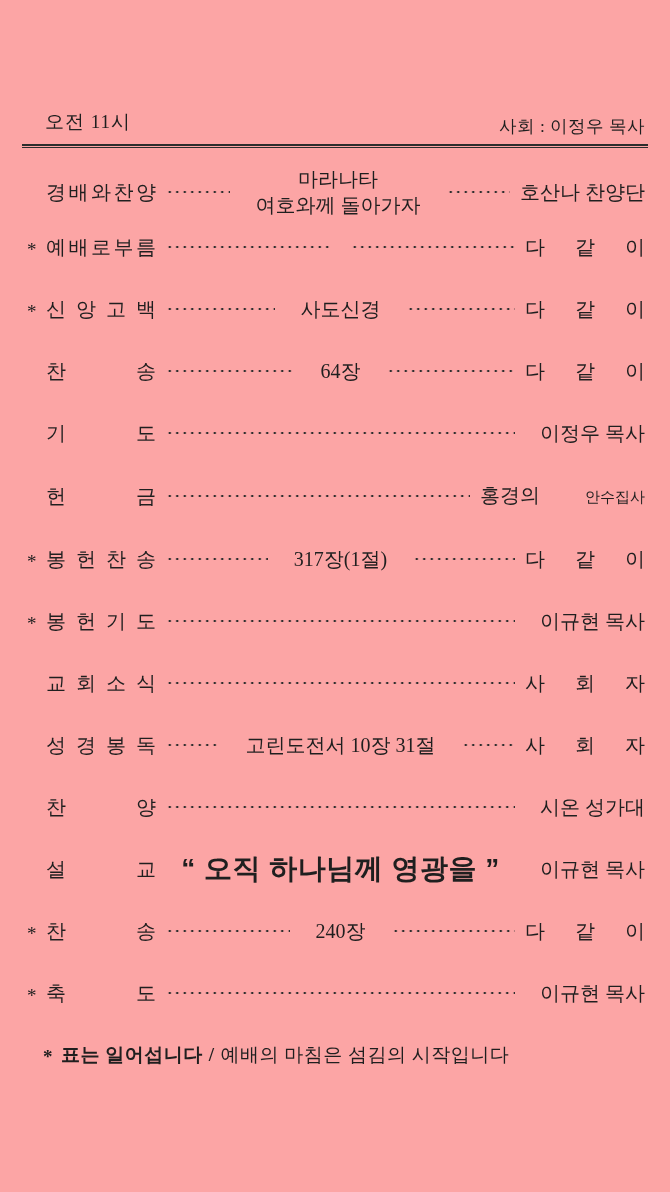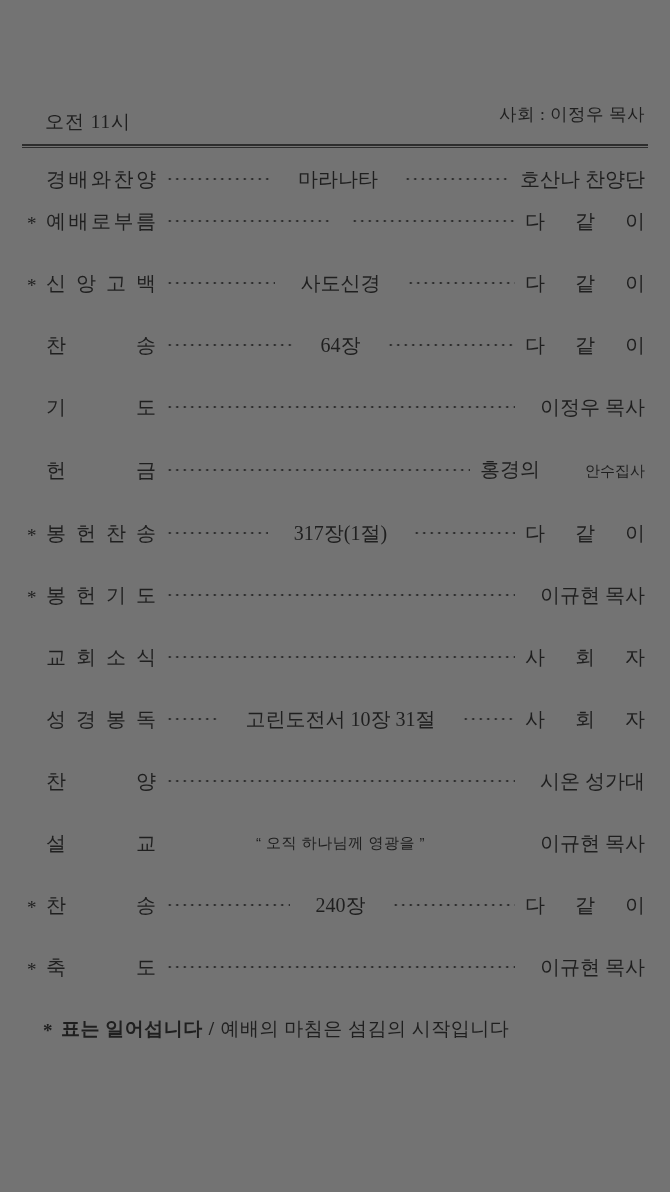--- a/index.html
+++ b/index.html
@@ -1,21 +1,21 @@
 <!DOCTYPE html>
 <html><head>
 <meta charset="utf-8">
 <style>
   * { margin: 0; padding: 0; box-sizing: border-box; }
   html, body { background: #ffffff; }
   .page {
     position: relative;
     width: 670px;
     height: 1192px;
-    background: #737373;
+    background: #fca5a5;
     color: #1f1f1f;
     font-family: "Liberation Serif", serif;
     overflow: hidden;
   }
   
   .header {
     position: relative;
     margin: 95px 25px 0 25px;
     height: 47px;
   }
@@ -31,21 +31,21 @@
     left: 0; right: 0; top: 0;
     text-align: center;
     font-family: "Liberation Sans", sans-serif;
     font-weight: 700;
     font-size: 22px;
     letter-spacing: 1.5px;
   }
   .moderator {
     position: absolute;
     right: 0;
-    bottom: 16px;
+    bottom: 4px;
     font-size: 17.5px;
     letter-spacing: 0.5px;
   }
   .double-rule {
     margin: 2px 22px 0 22px;
     height: 4px;
     border-top: 2px solid #2d2d2d;
     border-bottom: 1px solid #2d2d2d;
   }
   
@@ -91,22 +91,22 @@
     background-position: left center;
   }
   .center-text {
     flex: none;
     text-align: center;
     margin: 0 16px;
     white-space: nowrap;
   }
   .center-text.bold {
     font-family: "Liberation Sans", sans-serif;
-    font-weight: 400;
-    font-size: 15px;
+    font-weight: 700;
+    font-size: 28px;
     letter-spacing: 0.5px;
   }
   .right-col {
     flex: none;
     min-width: 120px;
     text-align: right;
     white-space: nowrap;
   }
   .right-col.spread {
     width: 120px;
@@ -144,20 +144,21 @@
           <span>경</span>
           <span>배</span>
           <span>와</span>
           <span>찬</span>
           <span>양</span>
         </div>
         <div class="mid">
           <div class="leader"></div>
           <div class="center-text">
             <div>마라나타</div>
+            <div>여호와께 돌아가자</div>
           </div>
           <div class="leader"></div>
         </div>
         <div class="right-col">호산나 찬양단</div>
       </div>
       <div class="row">
         <span class="star">*</span>
         <div class="label">
           <span>예</span>
           <span>배</span>

